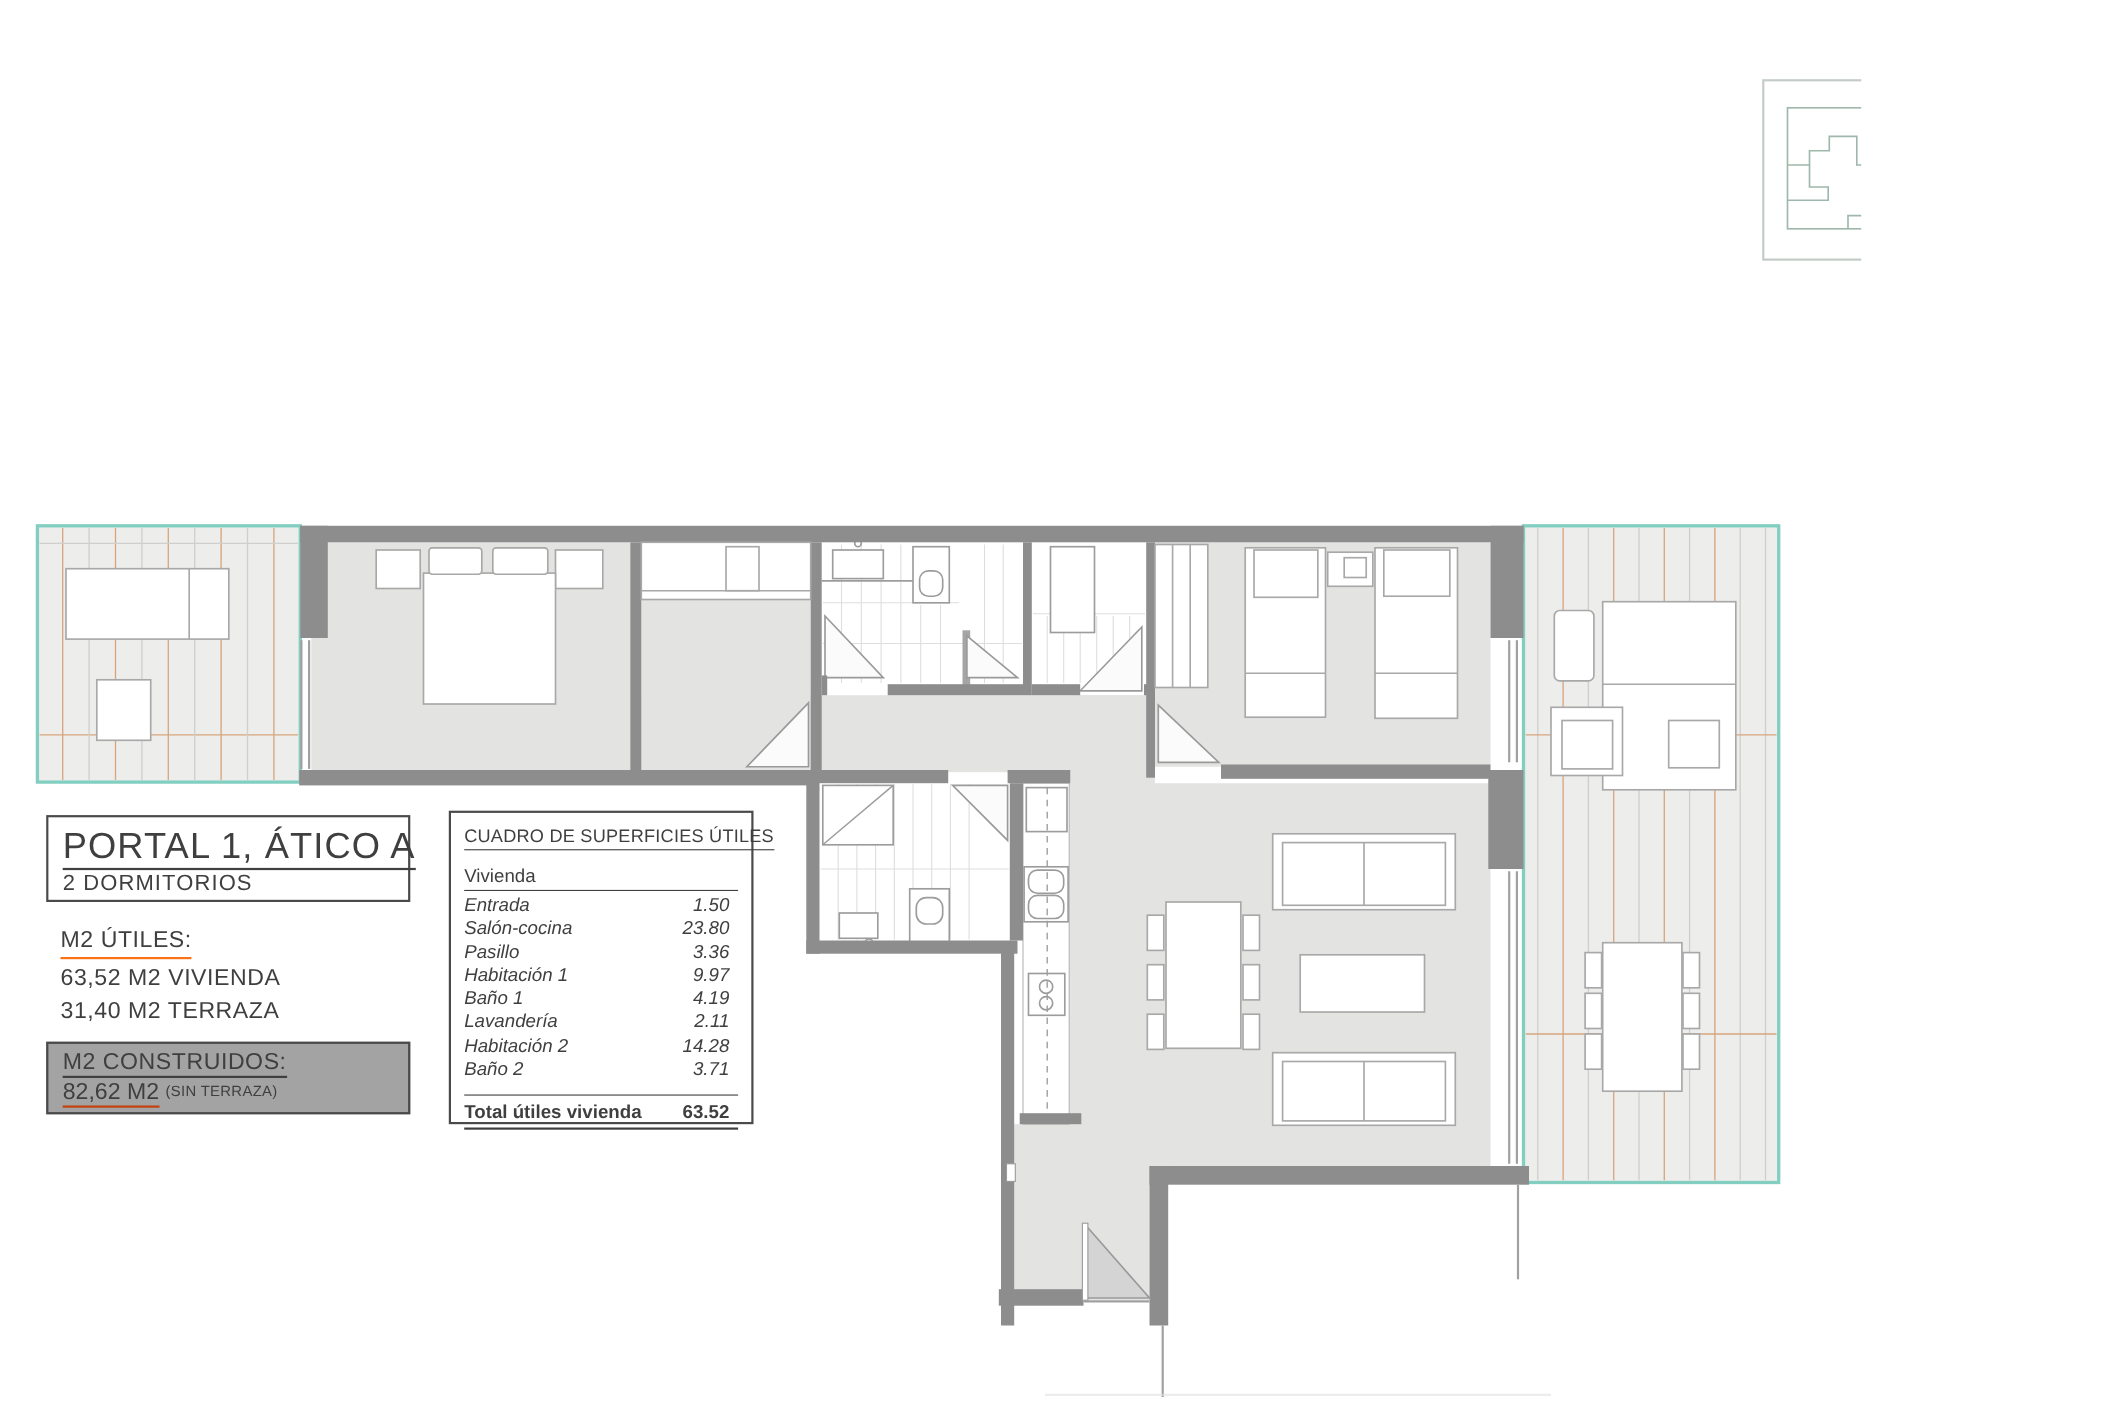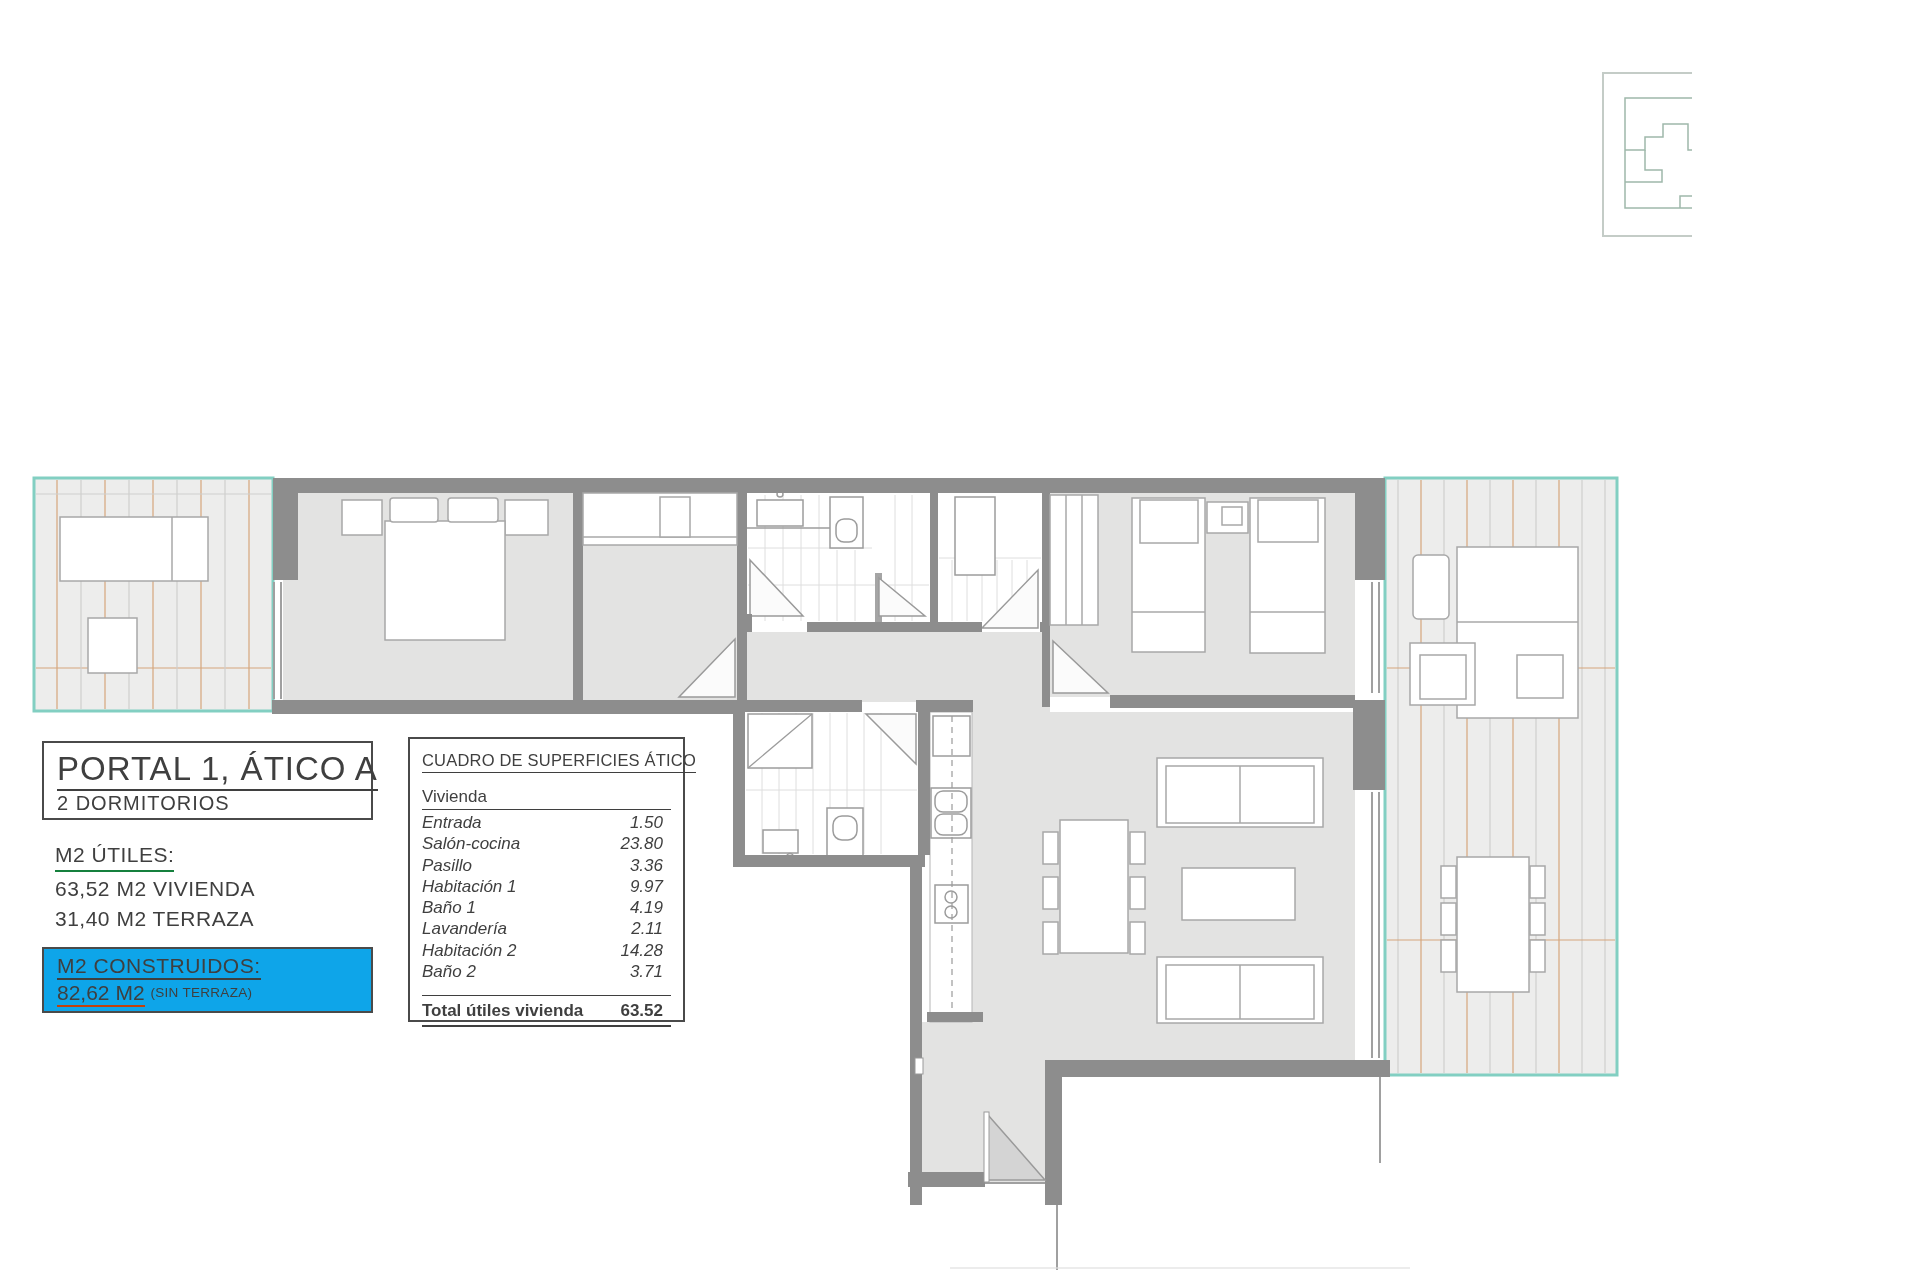--- a/index.html
+++ b/index.html
@@ -6,22 +6,22 @@
   #canvas{position:relative;width:1692px;height:1280px;background:#ffffff;overflow:hidden;
           font-family:"Liberation Sans", sans-serif;color:#3f3f3f;}
   #plan-svg{position:absolute;left:0;top:0;}
 
   
   .tb-box1{position:absolute;left:42px;top:741px;width:327px;height:75px;border:2px solid #4a4a4a;background:#fff;}
   .tb-title{display:inline-block;margin:7px 0 0 13px;font-size:33px;letter-spacing:1px;
             border-bottom:2px solid #3f3f3f;padding-bottom:1px;white-space:nowrap;}
   .tb-sub{margin:1px 0 0 13px;font-size:20px;letter-spacing:1px;}
   .m2-block{position:absolute;left:55px;top:840px;font-size:21px;line-height:30px;letter-spacing:0.5px;}
-  .m2-head{display:inline-block;border-bottom:2px solid #15803d;margin-bottom:2px;}
-  .tb-box2{position:absolute;left:42px;top:947px;width:327px;height:62px;border:2px solid #4a4a4a;background:#0ea5e9;}
+  .m2-head{display:inline-block;border-bottom:2px solid #f97316;margin-bottom:2px;}
+  .tb-box2{position:absolute;left:42px;top:947px;width:327px;height:62px;border:2px solid #4a4a4a;background:#a3a3a3;}
   .c-head{display:inline-block;margin:5px 0 0 13px;font-size:21px;letter-spacing:0.5px;border-bottom:2px solid #3f3f3f;}
   .c-line{margin:1px 0 0 13px;font-size:21px;}
   .c-val{display:inline-block;border-bottom:2px solid #c2410c;}
   .c-note{font-size:13.5px;vertical-align:3px;letter-spacing:0.3px;}
 
   
   .sur-table{position:absolute;left:408px;top:737px;width:277px;height:285px;border:2px solid #4a4a4a;
              background:#fff;box-sizing:border-box;padding:12px 12px 0 12px;}
   .sur-title{display:inline-block;font-size:16.5px;letter-spacing:0.2px;border-bottom:1.5px solid #3f3f3f;
              padding-bottom:2px;margin-bottom:14px;white-space:nowrap;}
@@ -314,21 +314,21 @@
 
   <div class="tb-box2">
     <span class="c-head">M2 CONSTRUIDOS:</span><br>
     <div class="c-line">
       <span class="c-val">82,62 M2</span>
       <span class="c-note">(SIN TERRAZA)</span>
     </div>
   </div>
 
   <div class="sur-table">
-    <span class="sur-title">CUADRO DE SUPERFICIES ÁTICO</span>
+    <span class="sur-title">CUADRO DE SUPERFICIES ÚTILES</span>
     <div class="sur-group">Vivienda</div>
 
     <div class="sur-row">
       <span>Entrada</span>
       <span class="v">1.50</span>
     </div>
     <div class="sur-row">
       <span>Salón-cocina</span>
       <span class="v">23.80</span>
     </div>

